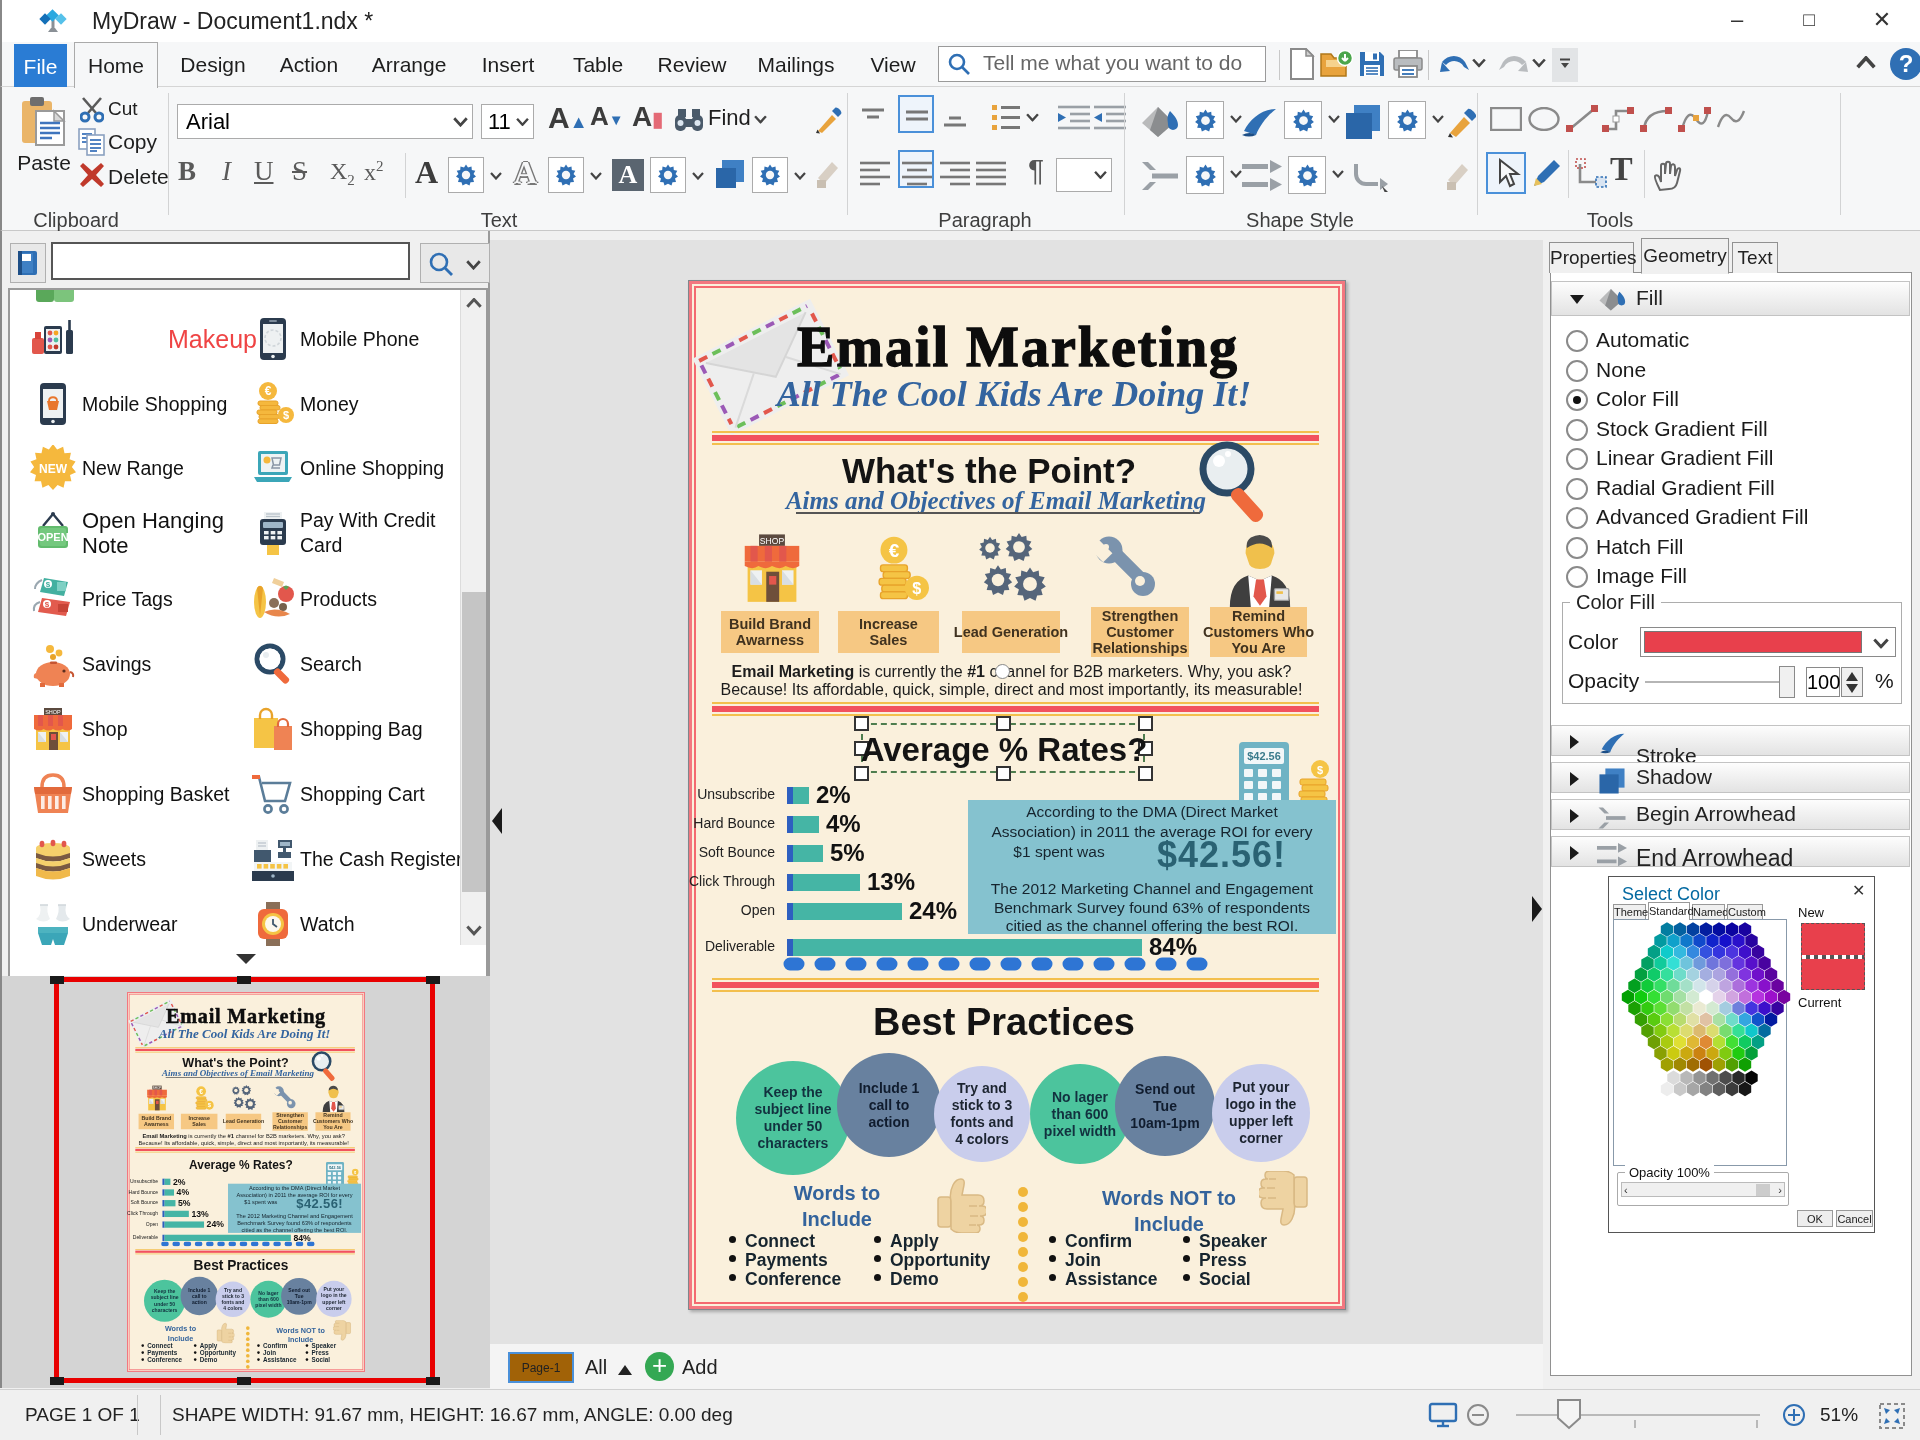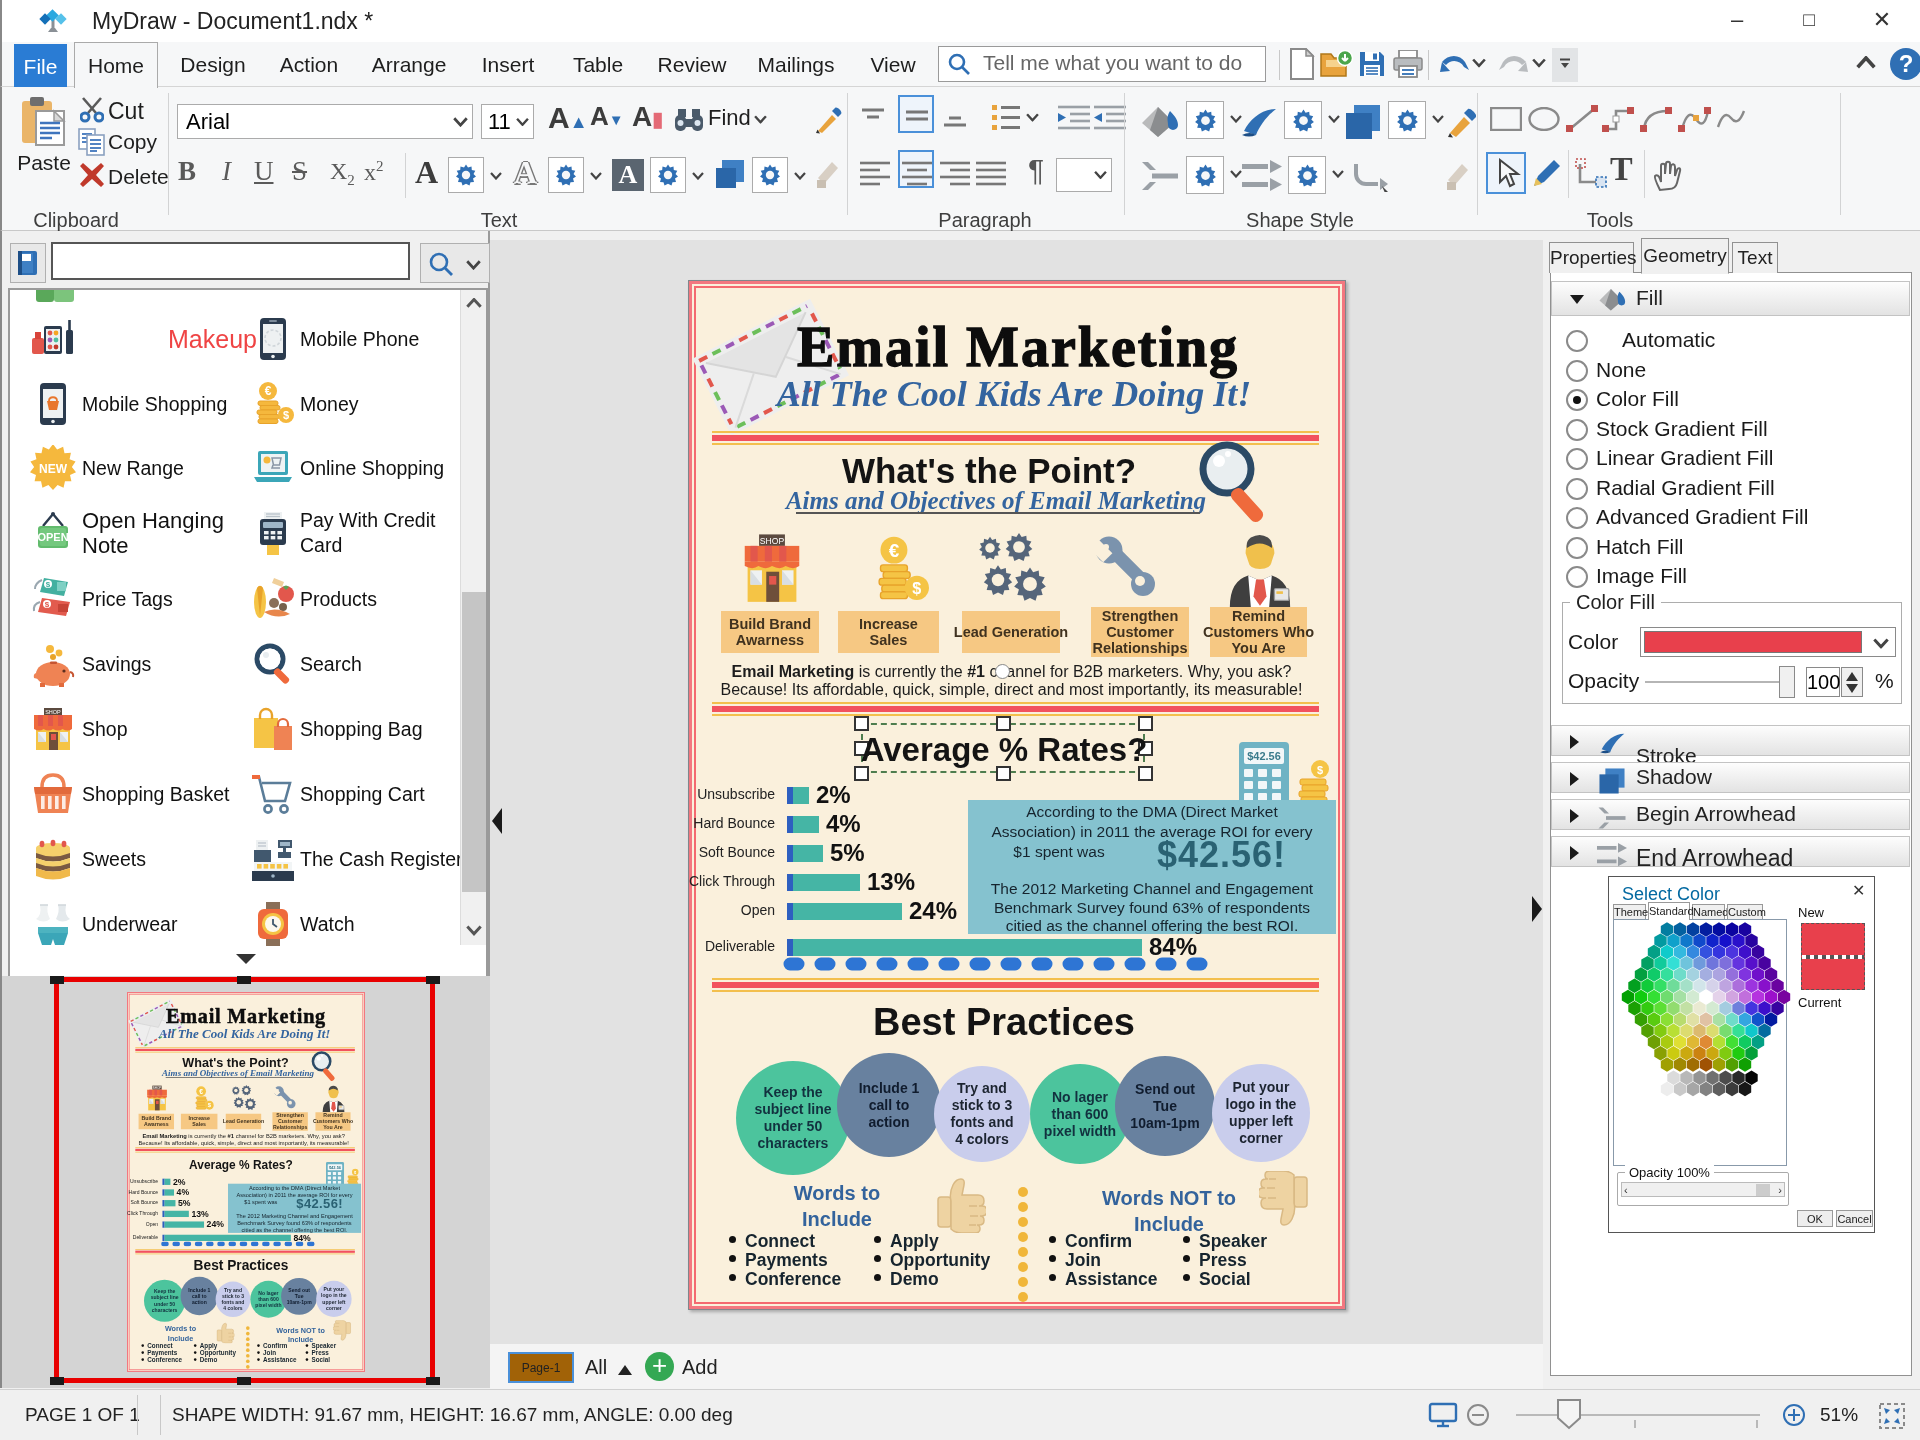--- a/index.html
+++ b/index.html
@@ -117,21 +117,21 @@
     <svg class="ricon" style="left:78px;top:10px" width="24" height="26" viewBox="0 0 24 26">
       <g stroke="#5a5a5a" stroke-width="2.6" fill="none">
           <line x1="3" y1="1" x2="16" y2="16"></line>
           <line x1="21" y1="1" x2="8" y2="16"></line>
         </g>
       <g fill="none" stroke="#2f6fb4" stroke-width="3">
           <circle cx="5" cy="20" r="4"></circle>
           <circle cx="19" cy="20" r="4"></circle>
         </g>
     </svg>
-    <div class="abs" style="left:106px;top:11px;font-size:23px;color:#1e1e1e;">Cut</div>
+    <div class="abs" style="left:106px;top:11px;font-size:19px;color:#1e1e1e;">Cut</div>
     <svg class="ricon" style="left:76px;top:41px" width="28" height="28" viewBox="0 0 28 28">
       <rect x="1" y="1" width="16" height="20" fill="#fff" stroke="#8aa0c0" stroke-width="1.6"></rect>
       <g stroke="#3f75bd" stroke-width="1.8">
           <line x1="4" y1="6" x2="14" y2="6"></line>
           <line x1="4" y1="10" x2="14" y2="10"></line>
           <line x1="4" y1="14" x2="14" y2="14"></line>
         </g>
       <rect x="9" y="7" width="17" height="20" fill="#fff" stroke="#8aa0c0" stroke-width="1.6"></rect>
       <g stroke="#3f75bd" stroke-width="1.8">
           <line x1="12" y1="12" x2="23" y2="12"></line>
@@ -1396,21 +1396,21 @@
           <path d="M0 0 h14 l-7 9 z" fill="#1a1a1a"></path>
         </svg>
         <svg class="abs" style="left:46px;top:4px" width="30" height="26" viewBox="0 0 42 36">
           <path d="M2 20 L18 4 L34 20 L18 34 Z" fill="#b9babb"></path>
           <path d="M18 4 L34 20 L18 34 L10 27 Z" fill="#8b8d8f"></path>
           <path d="M30 8 c6 6 8 10 8 14 a5 5 0 0 1 -10 0 c0-4 -2-8 2-14" fill="#2f6fb4"></path>
         </svg>
         <div class="abs" style="left:84px;top:4px;font-size:21px;color:#222;">Fill</div>
       </div>
 <div class="abs" style="left:23px;top:99px;width:22px;height:22px;border-radius:50%;background:#fff;border:2px solid #8a8a8a;"></div>
-<div class="abs" style="left:53px;top:97px;font-size:21px;color:#1a1a1a;margin-left:26px;">Automatic</div>
+<div class="abs" style="left:53px;top:97px;font-size:21px;color:#1a1a1a;">Automatic</div>
 <div class="abs" style="left:23px;top:128.5px;width:22px;height:22px;border-radius:50%;background:#fff;border:2px solid #8a8a8a;"></div>
 <div class="abs" style="left:53px;top:126.5px;font-size:21px;color:#1a1a1a;">None</div>
 <div class="abs" style="left:23px;top:158.0px;width:22px;height:22px;border-radius:50%;background:#fff;border:2px solid #8a8a8a;">
         <div style="position:absolute;left:5px;top:5px;width:8px;height:8px;border-radius:50%;background:#111;"></div>
       </div>
 <div class="abs" style="left:53px;top:156.0px;font-size:21px;color:#1a1a1a;">Color Fill</div>
 <div class="abs" style="left:23px;top:187.5px;width:22px;height:22px;border-radius:50%;background:#fff;border:2px solid #8a8a8a;"></div>
 <div class="abs" style="left:53px;top:185.5px;font-size:21px;color:#1a1a1a;">Stock Gradient Fill</div>
 <div class="abs" style="left:23px;top:217.0px;width:22px;height:22px;border-radius:50%;background:#fff;border:2px solid #8a8a8a;"></div>
 <div class="abs" style="left:53px;top:215.0px;font-size:21px;color:#1a1a1a;">Linear Gradient Fill</div>

